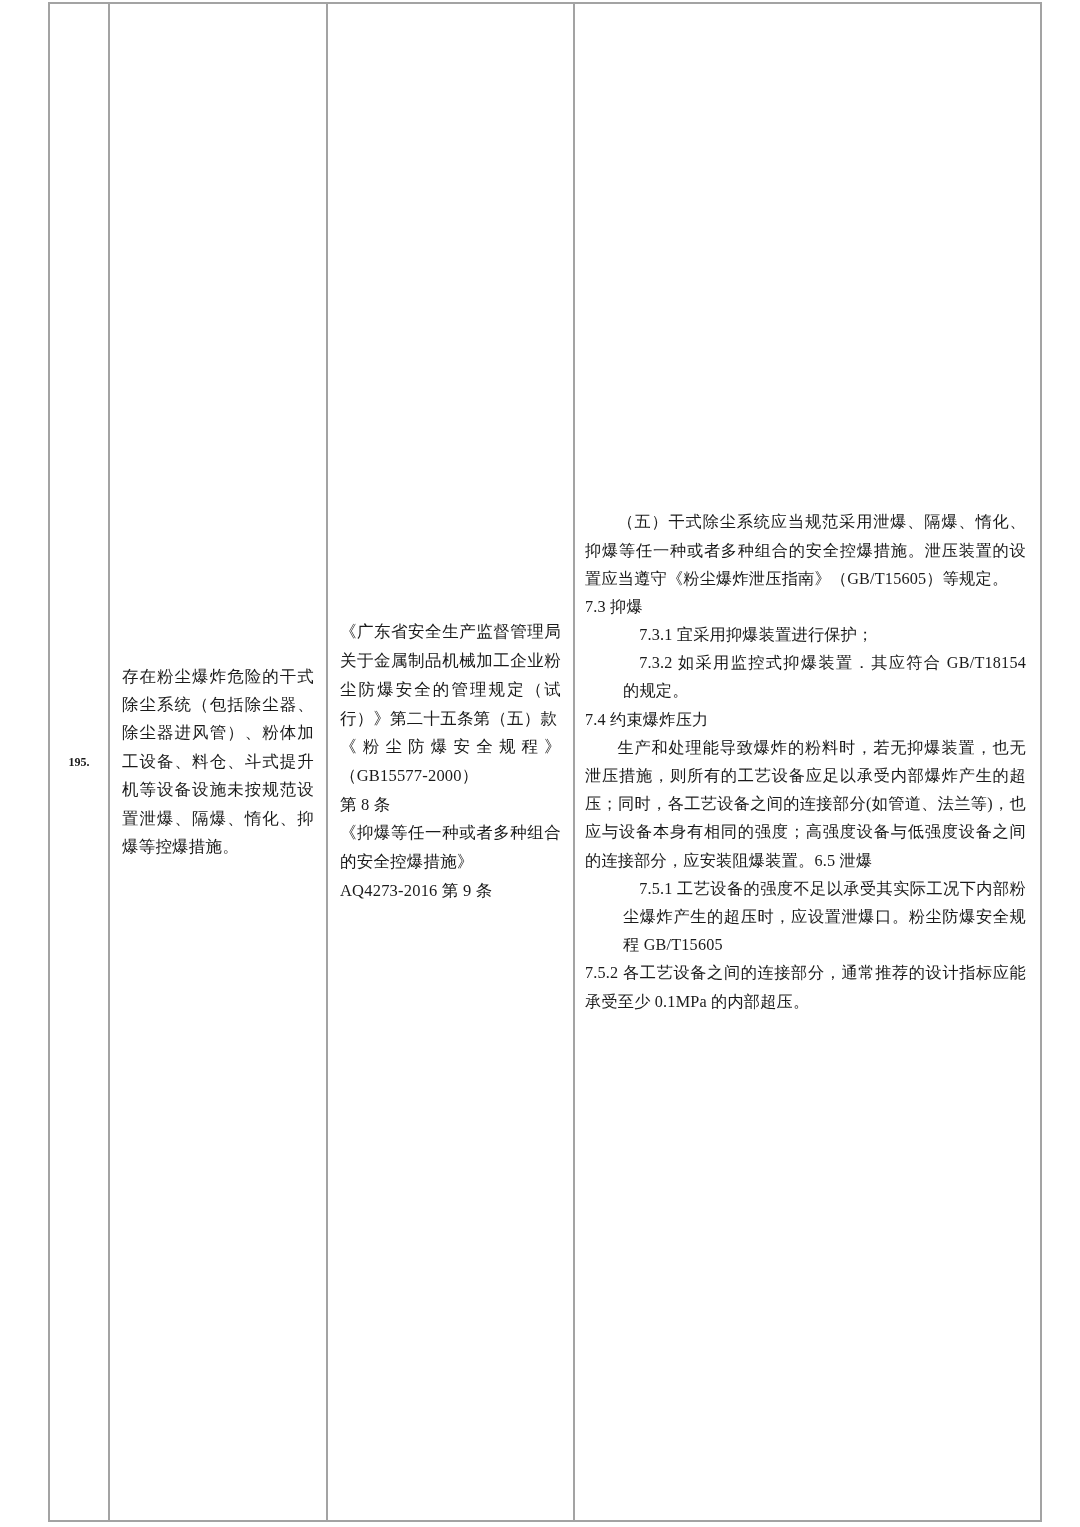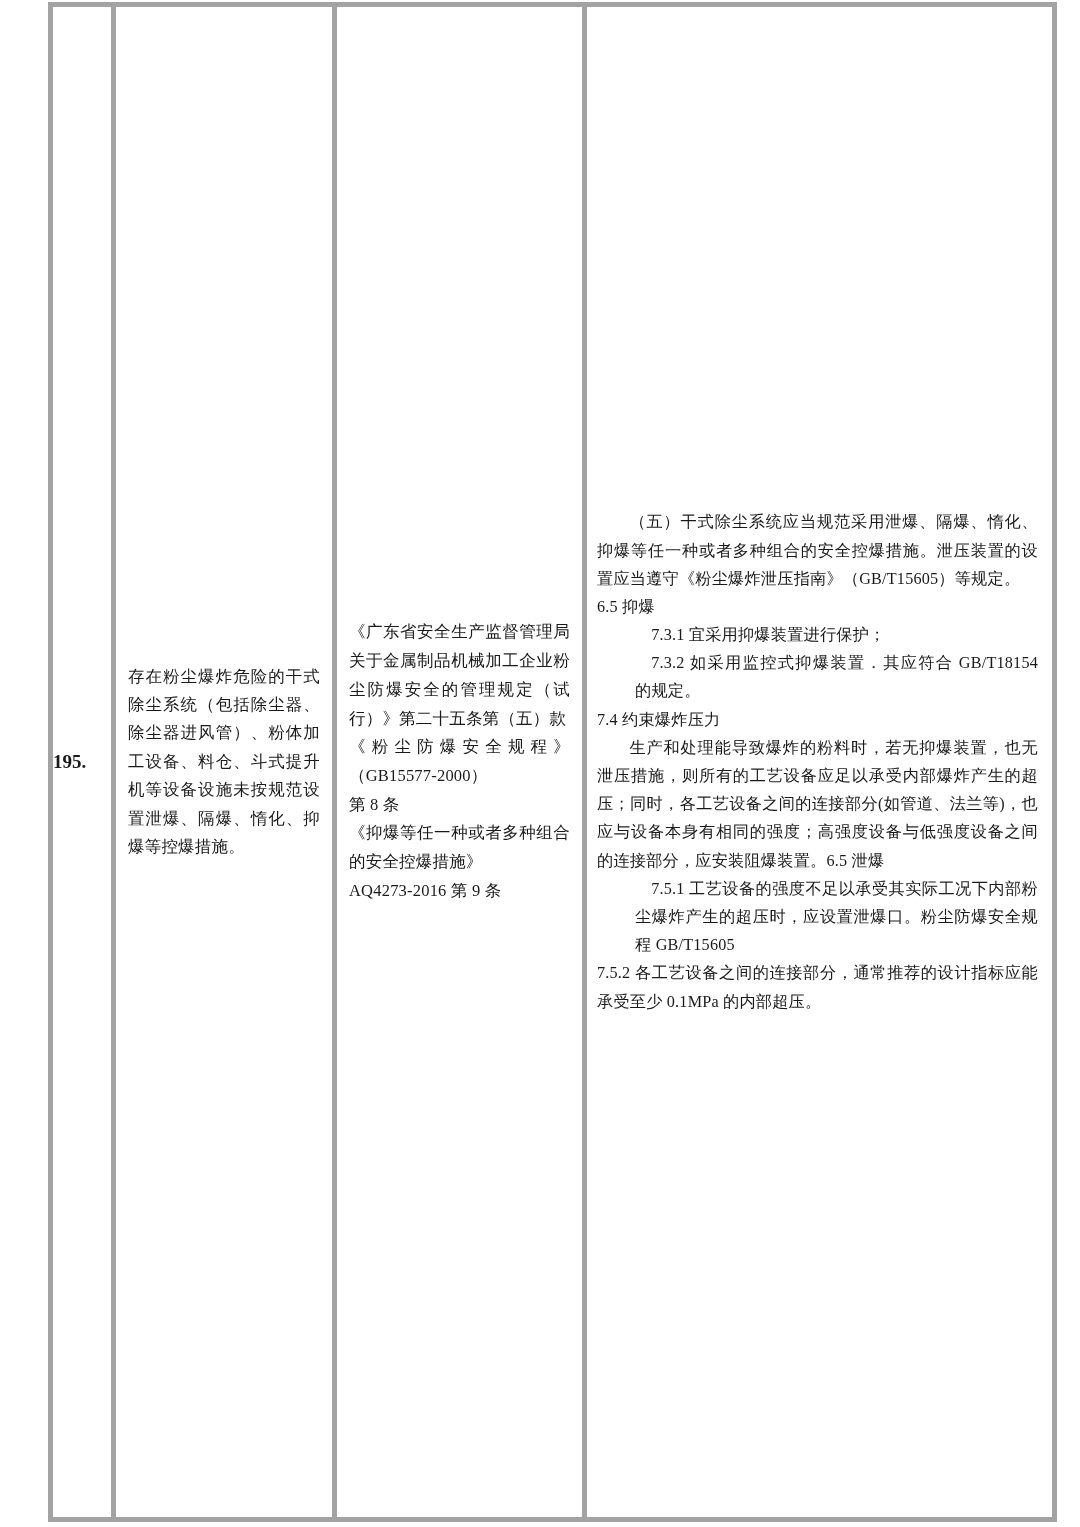--- a/index.html
+++ b/index.html
@@ -25,27 +25,28 @@
   table.doc-table {
     position: absolute;
     left: 48px;
     top: 2px;
     width: 986px;
     height: 1520px;
     border-collapse: collapse;
     table-layout: fixed;
   }
   table.doc-table td {
-    border: 5px solid #a3a3a3;
+    border: 2px solid #a3a3a3;
     vertical-align: middle;
     padding: 0;
   }
   td.col-num {
     width: 58px;
-    font-size: 19px;
+    text-align: center;
+    font-size: 12px;
     font-weight: bold;
     font-family: "Liberation Serif", serif;
     vertical-align: middle;
   }
   td.col-item {
     width: 216px;
     vertical-align: middle;
   }
   td.col-basis {
     width: 245px;
@@ -103,21 +104,21 @@
             <p class="p">《广东省安全生产监督管理局关于金属制品机械加工企业粉尘防爆安全的管理规定（试行）》第二十五条第（五）款</p>
             <p class="p">《粉尘防爆安全规程》（GB15577-2000）</p>
             <p class="p">第 8 条</p>
             <p class="p">《抑爆等任一种或者多种组合的安全控爆措施》</p>
             <p class="p">AQ4273-2016 第 9 条</p>
           </div>
         </td>
         <td class="col-content">
           <div class="cell-inner">
             <p class="p indent1">（五）干式除尘系统应当规范采用泄爆、隔爆、惰化、抑爆等任一种或者多种组合的安全控爆措施。泄压装置的设置应当遵守《粉尘爆炸泄压指南》（GB/T15605）等规定。</p>
-            <p class="p">6.5 抑爆</p>
+            <p class="p">7.3 抑爆</p>
             <p class="p indent-half">7.3.1 宜采用抑爆装置进行保护；</p>
             <p class="p indent-half">7.3.2 如采用监控式抑爆装置．其应符合 GB/T18154 的规定。</p>
             <p class="p">7.4 约束爆炸压力</p>
             <p class="p indent1">生产和处理能导致爆炸的粉料时，若无抑爆装置，也无泄压措施，则所有的工艺设备应足以承受内部爆炸产生的超压；同时，各工艺设备之间的连接部分(如管道、法兰等)，也应与设备本身有相同的强度；高强度设备与低强度设备之间的连接部分，应安装阻爆装置。6.5 泄爆</p>
             <p class="p indent-half">7.5.1 工艺设备的强度不足以承受其实际工况下内部粉尘爆炸产生的超压时，应设置泄爆口。粉尘防爆安全规程 GB/T15605</p>
             <p class="p">7.5.2 各工艺设备之间的连接部分，通常推荐的设计指标应能承受至少 0.1MPa 的内部超压。</p>
           </div>
         </td>
       </tr>
     </tbody>

